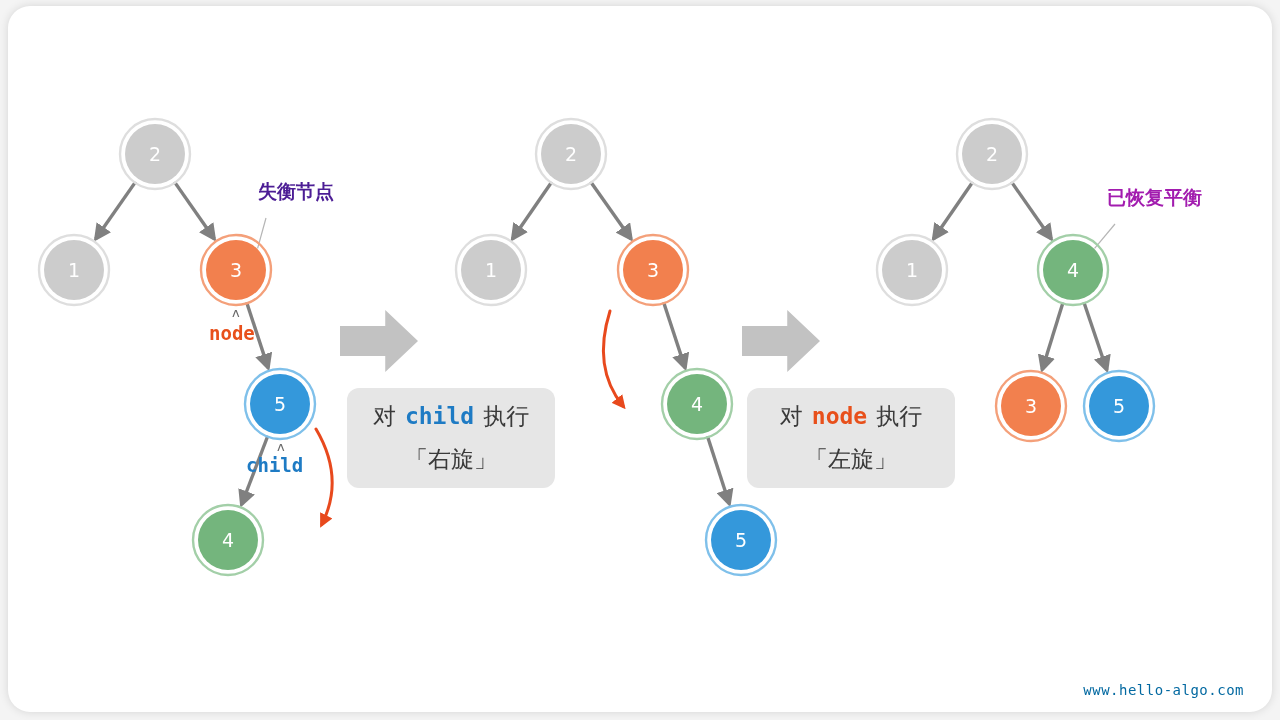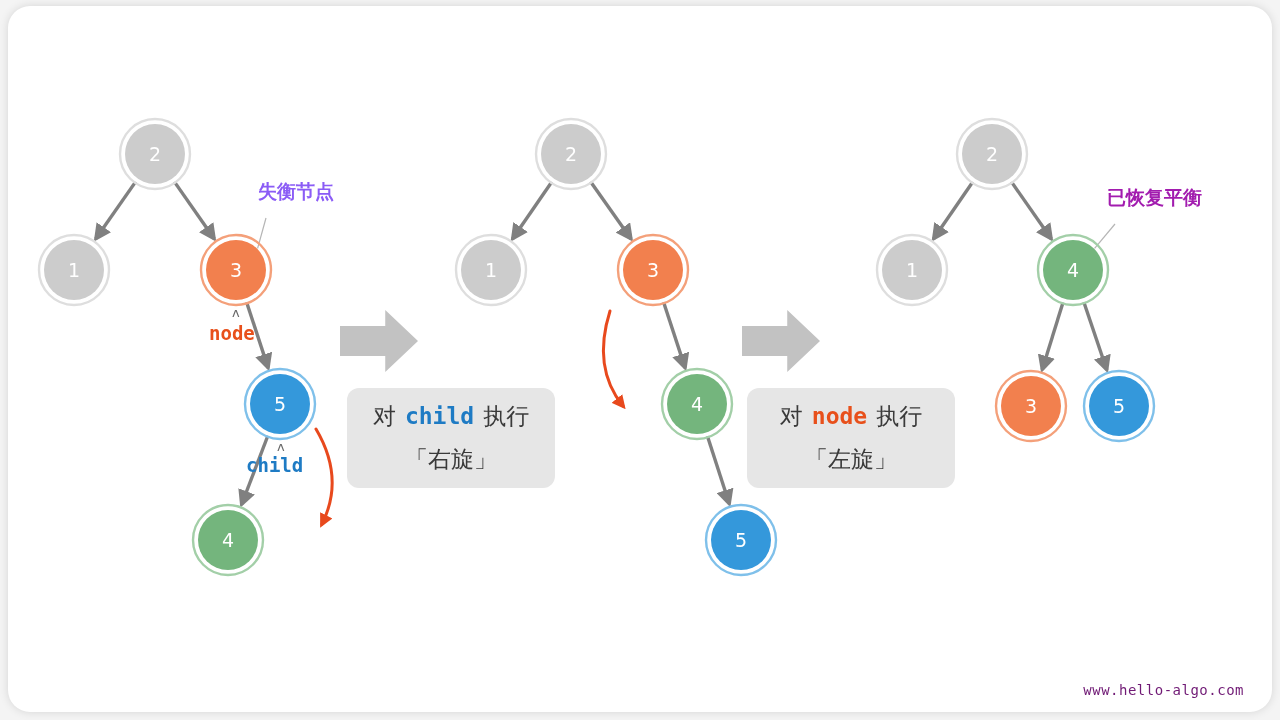--- a/index.html
+++ b/index.html
@@ -30,21 +30,21 @@
   .lbl {
     position: absolute;
     white-space: nowrap;
     line-height: 1;
   }
   .callout {
     font-family: "DejaVu Sans", sans-serif;
     font-weight: bold;
     font-size: 19px;
   }
-  .callout.orange { color: #8b5cf6; }
+  .callout.orange { color: #4c1d95; }
   .callout.green  { color: #a21caf; }
   .codelbl {
     font-family: "DejaVu Sans Mono", monospace;
     font-weight: bold;
     font-size: 19px;
   }
   .codelbl.orange { color: #E8501B; }
   .codelbl.blue   { color: #1E7BC4; }
   .caret {
     position: absolute;
@@ -81,21 +81,21 @@
     padding: 0 9px;
   }
   .opline .mono.blue   { color: #1E7BC4; }
   .opline .mono.orange { color: #E8501B; }
   .opline.second { margin-top: 12px; }
   #watermark {
     position: absolute;
     right: 36px; bottom: 22px;
     font-family: "DejaVu Sans Mono", monospace;
     font-size: 14px;
-    color: #701a75;
+    color: #0369a1;
     letter-spacing: 0.5px;
   }
   .nodeval {
     font-family: "DejaVu Sans", sans-serif;
     font-size: 19px;
     fill: #ffffff;
   }
 </style>
 </head>
 <body>

